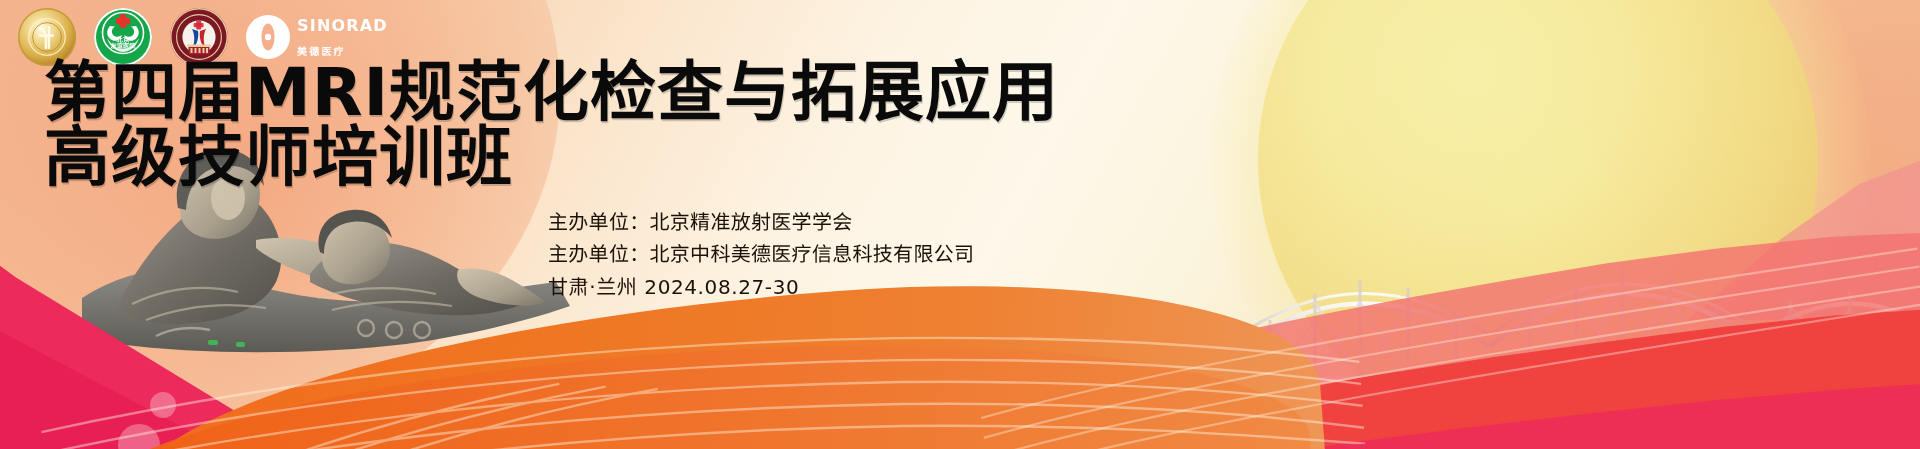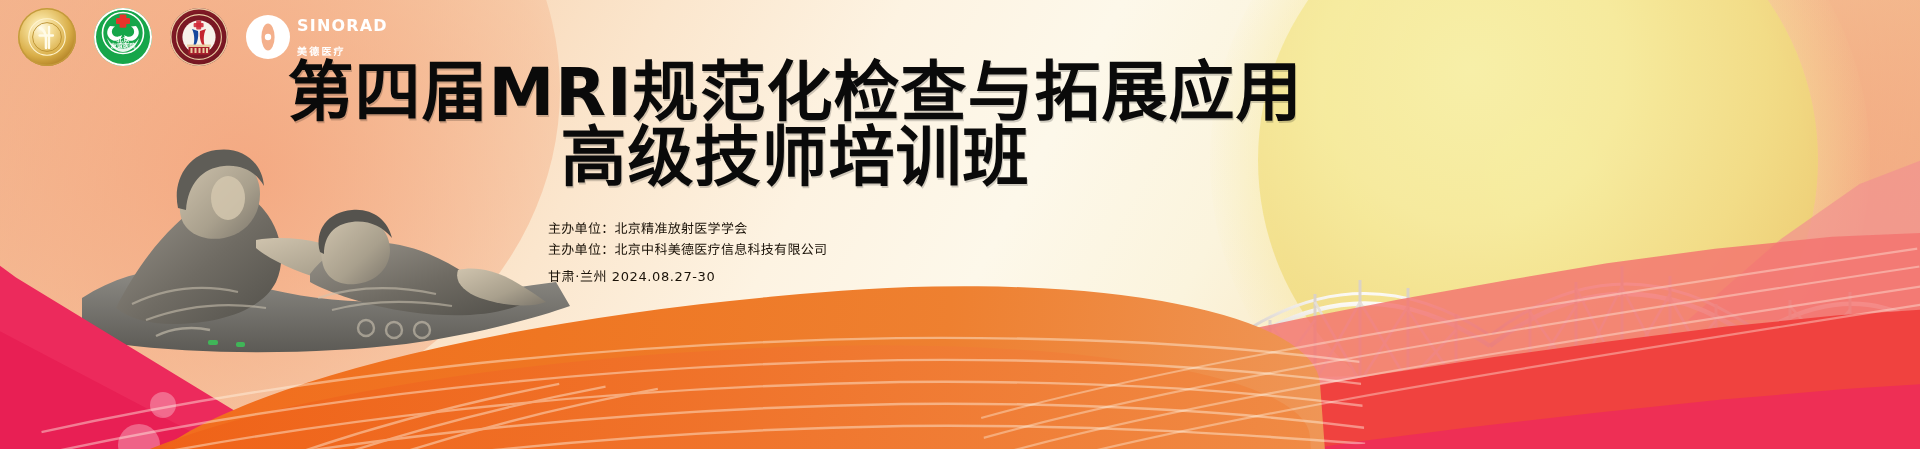--- a/index.html
+++ b/index.html
@@ -170,45 +170,45 @@
     font-family:"DejaVu Sans","Liberation Sans",sans-serif;
     font-weight:700;font-size:16px;letter-spacing:1.2px;color:#ffffff;
   }
   .sino-sub{
     font-size:10px;color:#ffffff;letter-spacing:2.2px;margin-top:13px;
     font-weight:700;
   }
 
   
   #title-block{
-    position:absolute; left:15px; top:58px; width:1560px;
-    text-align:center; z-index:9;
+    position:absolute; left:0; top:58px; width:1560px;
+    z-index:9;padding-left:44px;
   }
   .title-line{
     font-family:"DejaVu Sans","Liberation Sans",sans-serif;
     font-weight:900;
     color:#0a0a0a;
     letter-spacing:1px;
     line-height:1.06;
     text-shadow:1px 2px 0 rgba(0,0,0,.18);
   }
   #title-1{font-size:66px;}
   #title-2{font-size:66px;margin-top:0;font-family:Liberation Mono, monospace;}
 
   
   #details{
-    position:absolute; left:548px; top:218px; z-index:9;
+    position:absolute; left:548px; top:206px; z-index:9;
     color:#1a1208;
     font-family:"DejaVu Sans","Liberation Sans",sans-serif;
-    font-size:13px;
+    font-size:20px;
     line-height:1.62;
     letter-spacing:.3px;
   }
   #details .row{white-space:nowrap;}
-  #details .row.date{margin-top:6px;letter-spacing:.6px;}
+  #details .row.date{letter-spacing:.6px;}
 </style>
 </head>
 <body>
 
 <div id="banner">
 
   <div class="layer" id="haze-tl"></div>
   <div class="layer" id="haze-tr"></div>
   <div class="layer" id="sun-soft"></div>
   <div class="layer" id="sun"></div>

